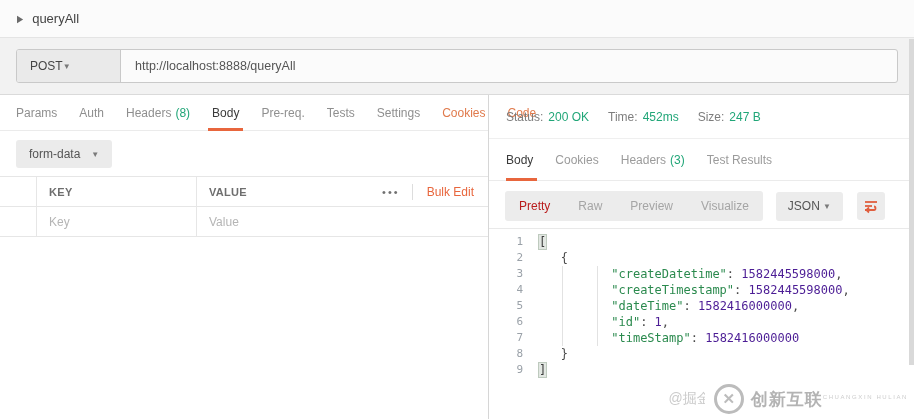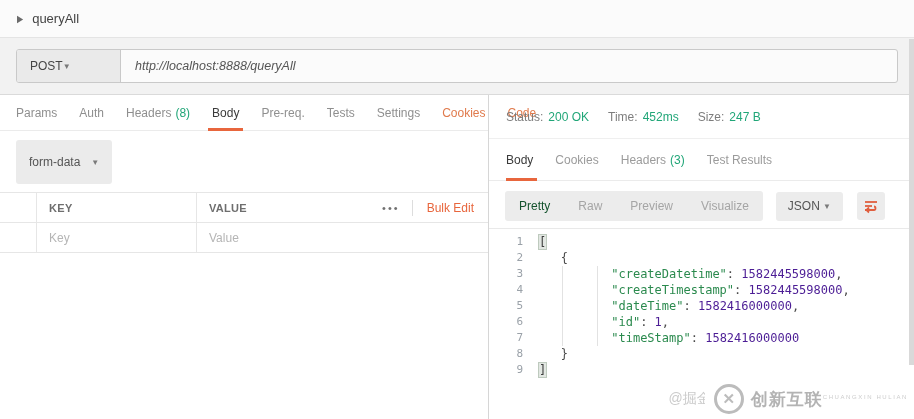--- a/index.html
+++ b/index.html
@@ -17,42 +17,42 @@
   
   .url-row { height:57px; background:#f2f2f2; border-bottom:1px solid #dadada;
              display:flex; align-items:center; padding:0 16px; }
   .url-bar { display:flex; height:34px; flex:1; border:1px solid #c9c9c9; border-radius:3px;
              overflow:hidden; background:#fbfbfb; }
   .method-select { width:104px; background:#eaeaea; border-right:1px solid #c9c9c9;
              display:flex; align-items:center; justify-content:flex-start;
              padding:0 13px; font-size:12px; color:#454545; cursor:pointer; flex:none; }
   .caret-down { font-size:8px; color:#7a7a7a; }
   .url-input { flex:1; border:none; outline:none; background:transparent; padding:0 14px;
-             font-size:12.5px; color:#555; font-family:"Liberation Sans", sans-serif;font-style:italic; }
+             font-size:12.5px; color:#555; font-family:"Liberation Sans", sans-serif; }
   
   .main { display:flex; height:324px; }
   .left-panel { width:489px; flex:none; border-right:1px solid #d6d6d6;
                 display:flex; flex-direction:column; }
   .right-panel { flex:1; display:flex; flex-direction:column; position:relative; min-width:0; }
   
   .req-tabs { height:36px; display:flex; align-items:stretch; border-bottom:1px solid #ebebeb;
               padding:0 16px; font-size:12px; color:#8f8f8f; }
   .tab { display:flex; align-items:center; padding:0 11px; position:relative; cursor:pointer; white-space:nowrap; }
   .tab.first { padding-left:0; }
   .tab.active { color:#3a3a3a; }
   .tab.active::after { content:""; position:absolute; left:7px; right:7px; bottom:-1px;
                        height:3px; background:#e8663d; }
   .tab.first.active::after { left:0; }
   .count { color:#21a678; margin-left:4px; }
   .flex-spacer { flex:1; }
   .tab-link { color:#e07a4c; }
   
   .body-type-row { padding:9px 16px 8px; }
   .body-type-btn { display:inline-flex; align-items:center; gap:11px; background:#ebebeb;
-                   border-radius:3px; padding:0 13px; height:44px; font-size:12px;
+                   border-radius:3px; padding:0 13px; height:28px; font-size:12px;
                    color:#555; cursor:pointer; }
   
   .kv-table { border-top:1px solid #e6e6e6; font-size:12px; }
   .kv-row { display:flex; height:30px; border-bottom:1px solid #e6e6e6; align-items:stretch; }
   .kv-cell { display:flex; align-items:center; padding:0 12px; }
   .cell-handle { width:37px; flex:none; border-right:1px solid #e6e6e6; }
   .cell-key { width:160px; flex:none; border-right:1px solid #e6e6e6; }
   .cell-value { flex:1; min-width:0; }
   .kv-head { font-size:11px; font-weight:bold; color:#6e6e6e; letter-spacing:.3px; }
   .cell-actions { display:flex; align-items:center; flex:none; padding-right:8px; }
@@ -67,21 +67,21 @@
                font-size:12px; color:#7d7d7d; gap:19px; border-bottom:1px solid #efefef; }
   .meta-item { display:flex; gap:5px; white-space:nowrap; }
   .meta-value { color:#21a678; }
   
   .resp-tabs { height:42px; flex:none; display:flex; align-items:stretch; padding:0 17px;
                font-size:12px; color:#9b9b9b; border-bottom:1px solid #ebebeb; }
   
   .resp-toolbar { flex:none; display:flex; align-items:center; padding:10px 26px 7px 16px; gap:13px; }
   .view-group { display:flex; background:#ececec; border-radius:3px; overflow:hidden; }
   .view-item { padding:8px 14px; font-size:12px; color:#a5a5a5; cursor:pointer; white-space:nowrap; }
-  .view-item.active { color:#14532d; }
+  .view-item.active { color:#b91c1c; }
   .format-btn { display:flex; align-items:center; gap:3px; background:#ececec; border-radius:3px;
                 padding:0 12px; height:29px; font-size:12px; color:#555; cursor:pointer; }
   .wrap-btn { margin-left:1px; width:28px; height:28px; background:#ececec; border-radius:3px;
               display:flex; align-items:center; justify-content:center; cursor:pointer; flex:none; }
   
   .code-area { flex:1; border-top:1px solid #e9e9e9; position:relative; overflow:hidden;
                font-family:"DejaVu Sans Mono", monospace; font-size:12px; line-height:16px;
                padding-top:5px; }
   .code-line { display:flex; height:16px; }
   .gutter { width:50px; flex:none; text-align:right; padding-right:16px; color:#9aa1a8; font-size:11px; }

